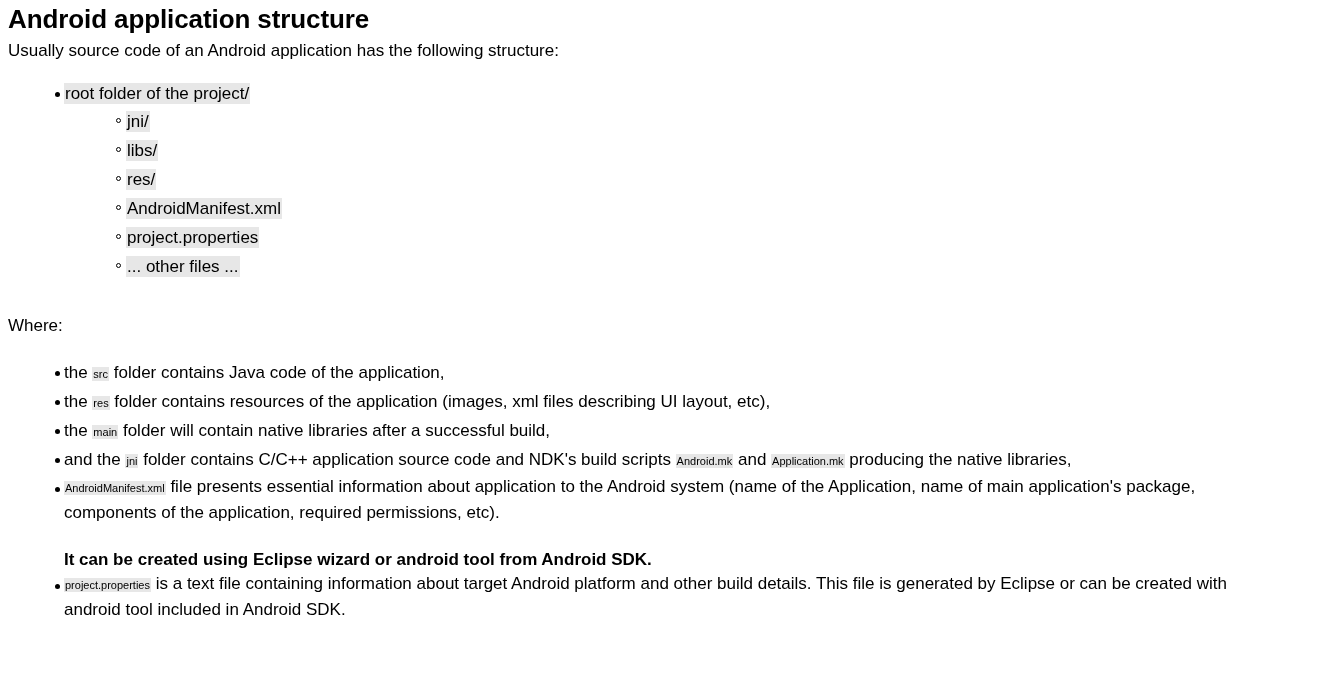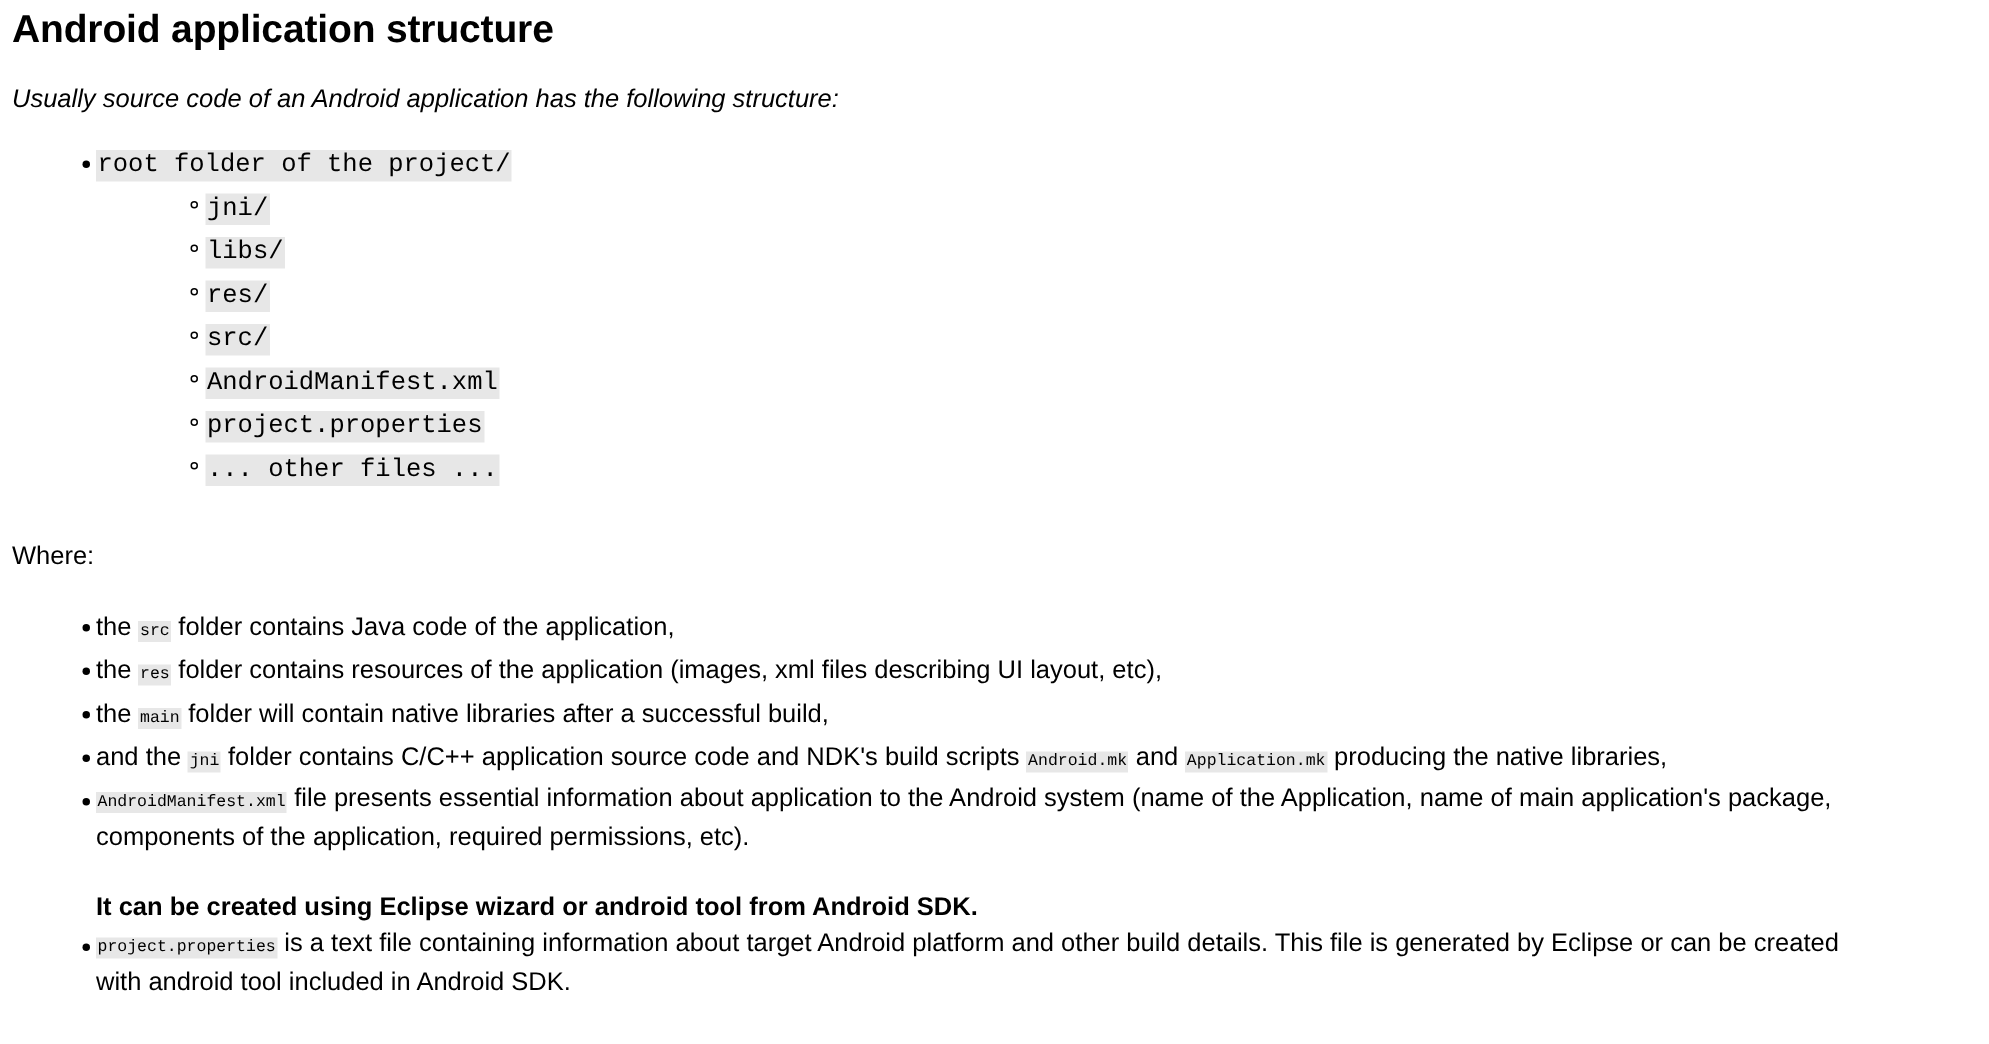--- a/index.html
+++ b/index.html
@@ -28,21 +28,21 @@
     margin: 0;
     padding: 4px 0 0 0;
     letter-spacing: -0.1px;
   }
   p.body-text {
     font-size: 17px;
     line-height: 23px;
     margin: 0;
     padding: 0;
   }
-  p.intro { margin-top: 20px; font-style: italic; }
+  p.intro { margin-top: 5px; }
   p.where { margin-top: 33px; }
 
   ul {
     margin: 0;
     padding: 0;
     list-style: none;
   }
   ul.level1 {
     margin-top: 20px;
   }
@@ -56,21 +56,21 @@
     content: "";
     position: absolute;
     left: 47px;
     top: 10px;
     width: 5px;
     height: 5px;
     background: #000;
     border-radius: 50%;
   }
   ul.level2 {
-    margin: 11px;
+    margin: 0;
     padding: 0;
   }
   ul.level2 > li.l2item {
     position: relative;
     padding-left: 62px;
     line-height: 29px;
     font-size: 17px;
   }
   ul.level2 > li.l2item::before {
     content: "";
@@ -109,21 +109,21 @@
     line-height: 26px;
   }
   li.witem p.sub-para {
     margin: 0;
     padding-top: 22px;
     font-size: 17px;
     line-height: 23px;
     font-weight: bold;
   }
   code.code {
-    font-family: Liberation Mono, monospace;
+    font-family: Liberation Sans, sans-serif;
     background: #e7e7e7;
     color: #000;
     padding: 1px 1px;
     white-space: pre;
   }
   code.code-lg {
     font-size: 17px;
     line-height: 20px;
   }
   code.code-sm {
@@ -145,23 +145,20 @@
       <code class="code code-lg">root folder of the project/</code>
       <ul class="level2">
         <li class="l2item">
           <code class="code code-lg">jni/</code>
         </li>
         <li class="l2item">
           <code class="code code-lg">libs/</code>
         </li>
         <li class="l2item">
           <code class="code code-lg">res/</code>
-        </li>
-        <li class="l2item">
-          <code class="code code-lg">src/</code>
         </li>
         <li class="l2item">
           <code class="code code-lg">AndroidManifest.xml</code>
         </li>
         <li class="l2item">
           <code class="code code-lg">project.properties</code>
         </li>
         <li class="l2item">
           <code class="code code-lg">... other files ...</code>
         </li>

